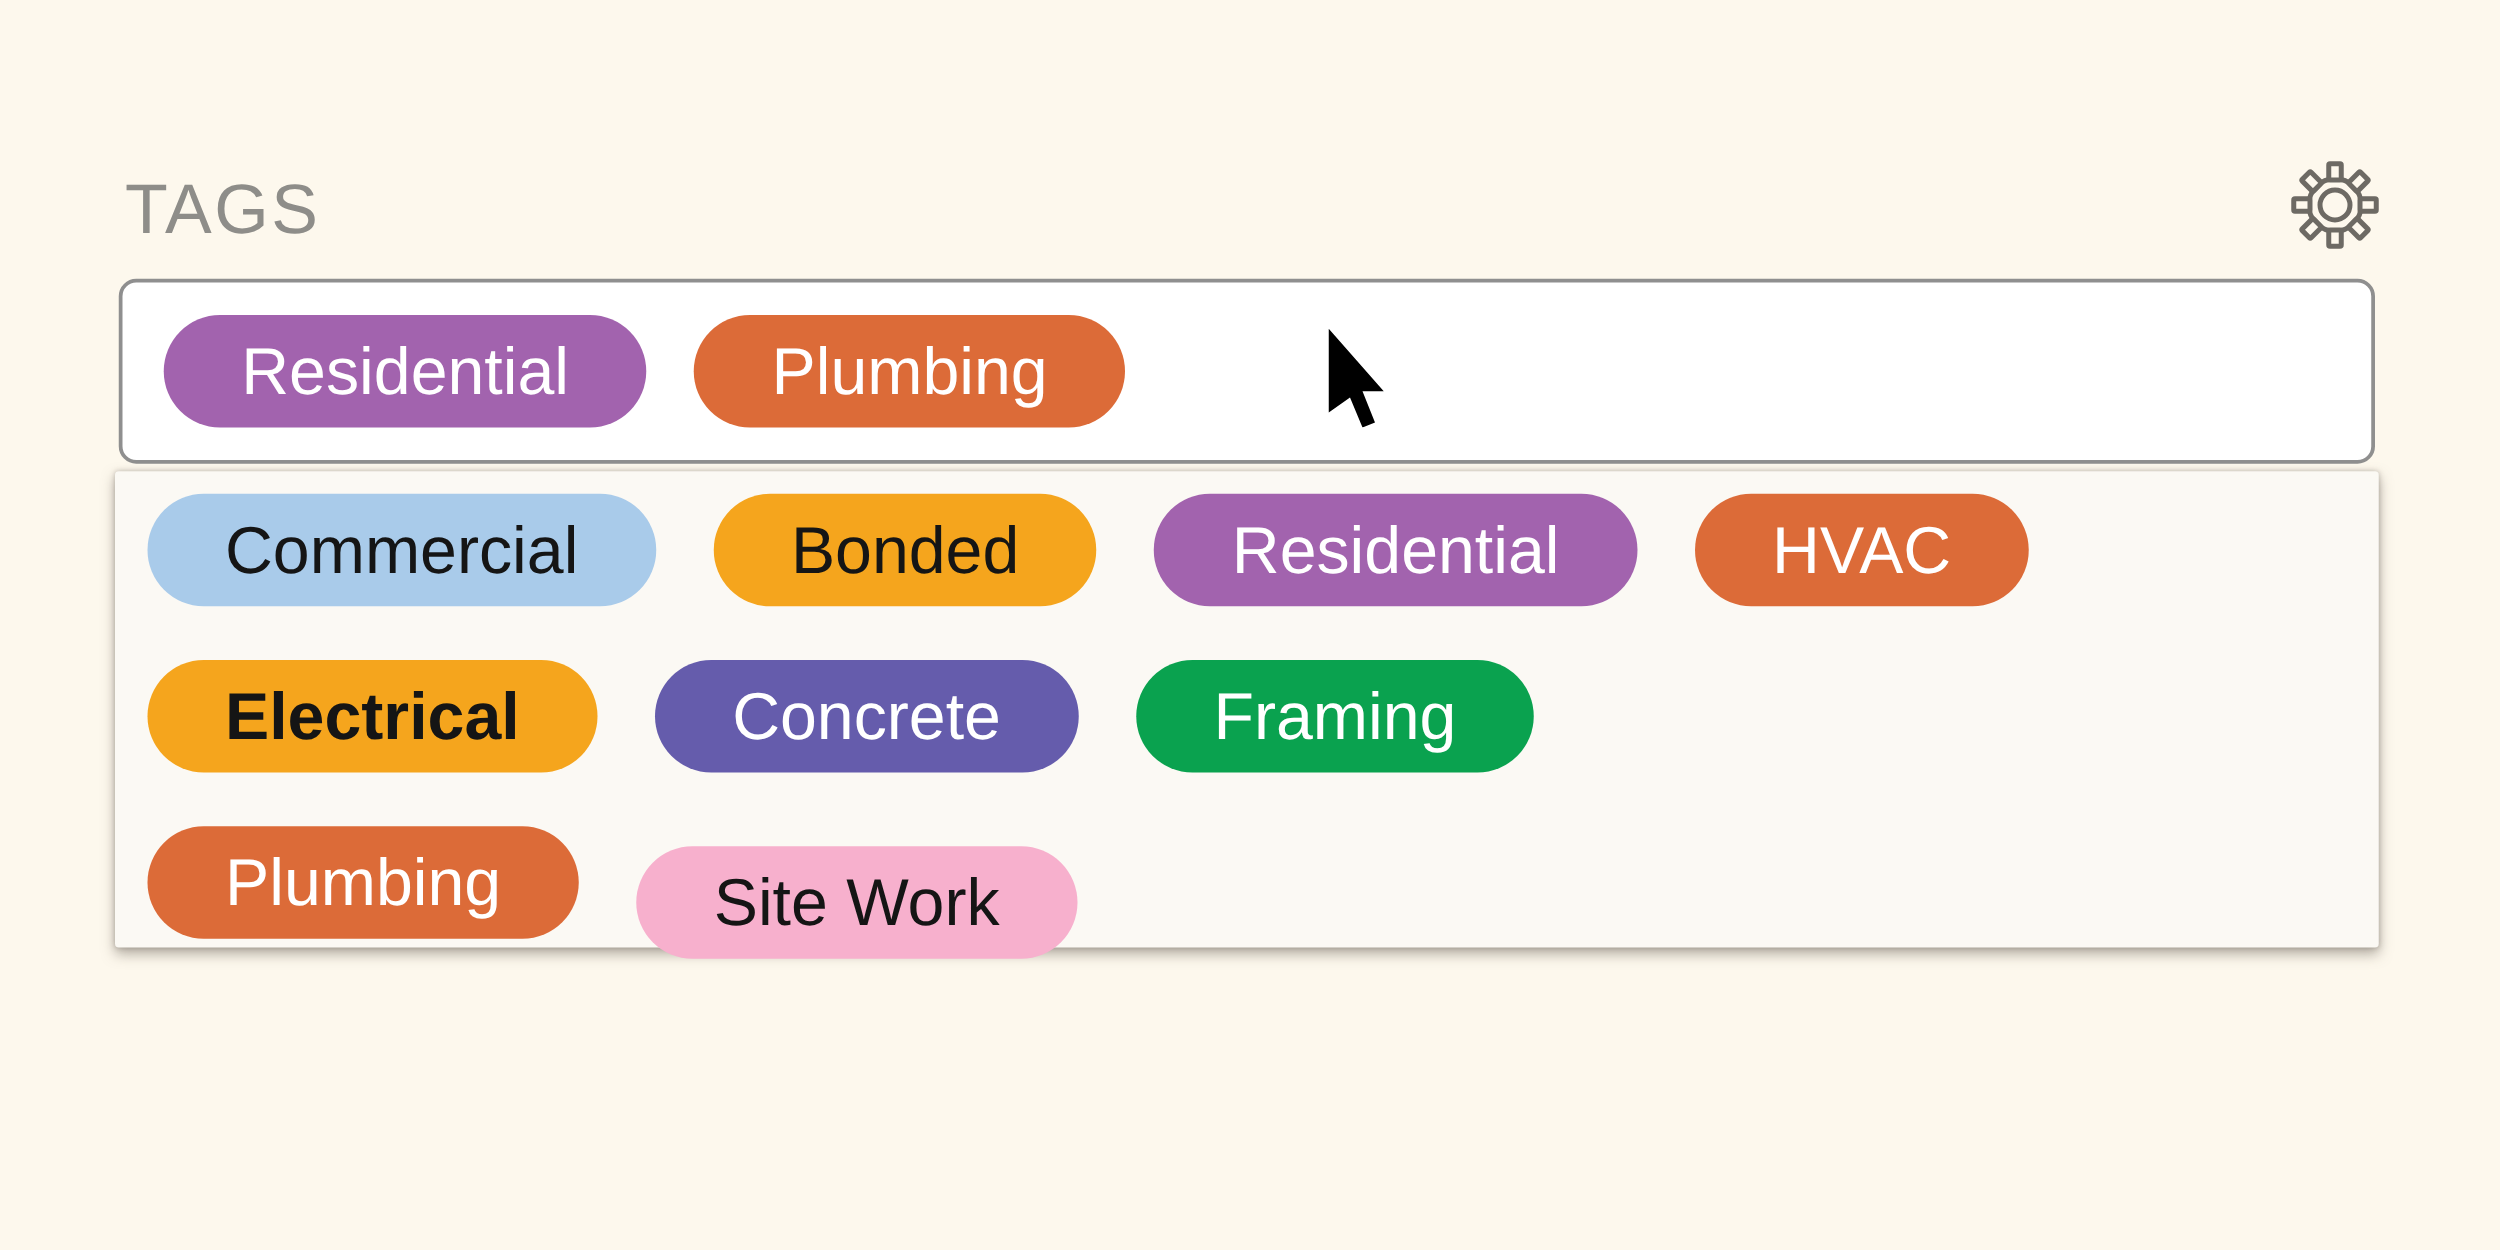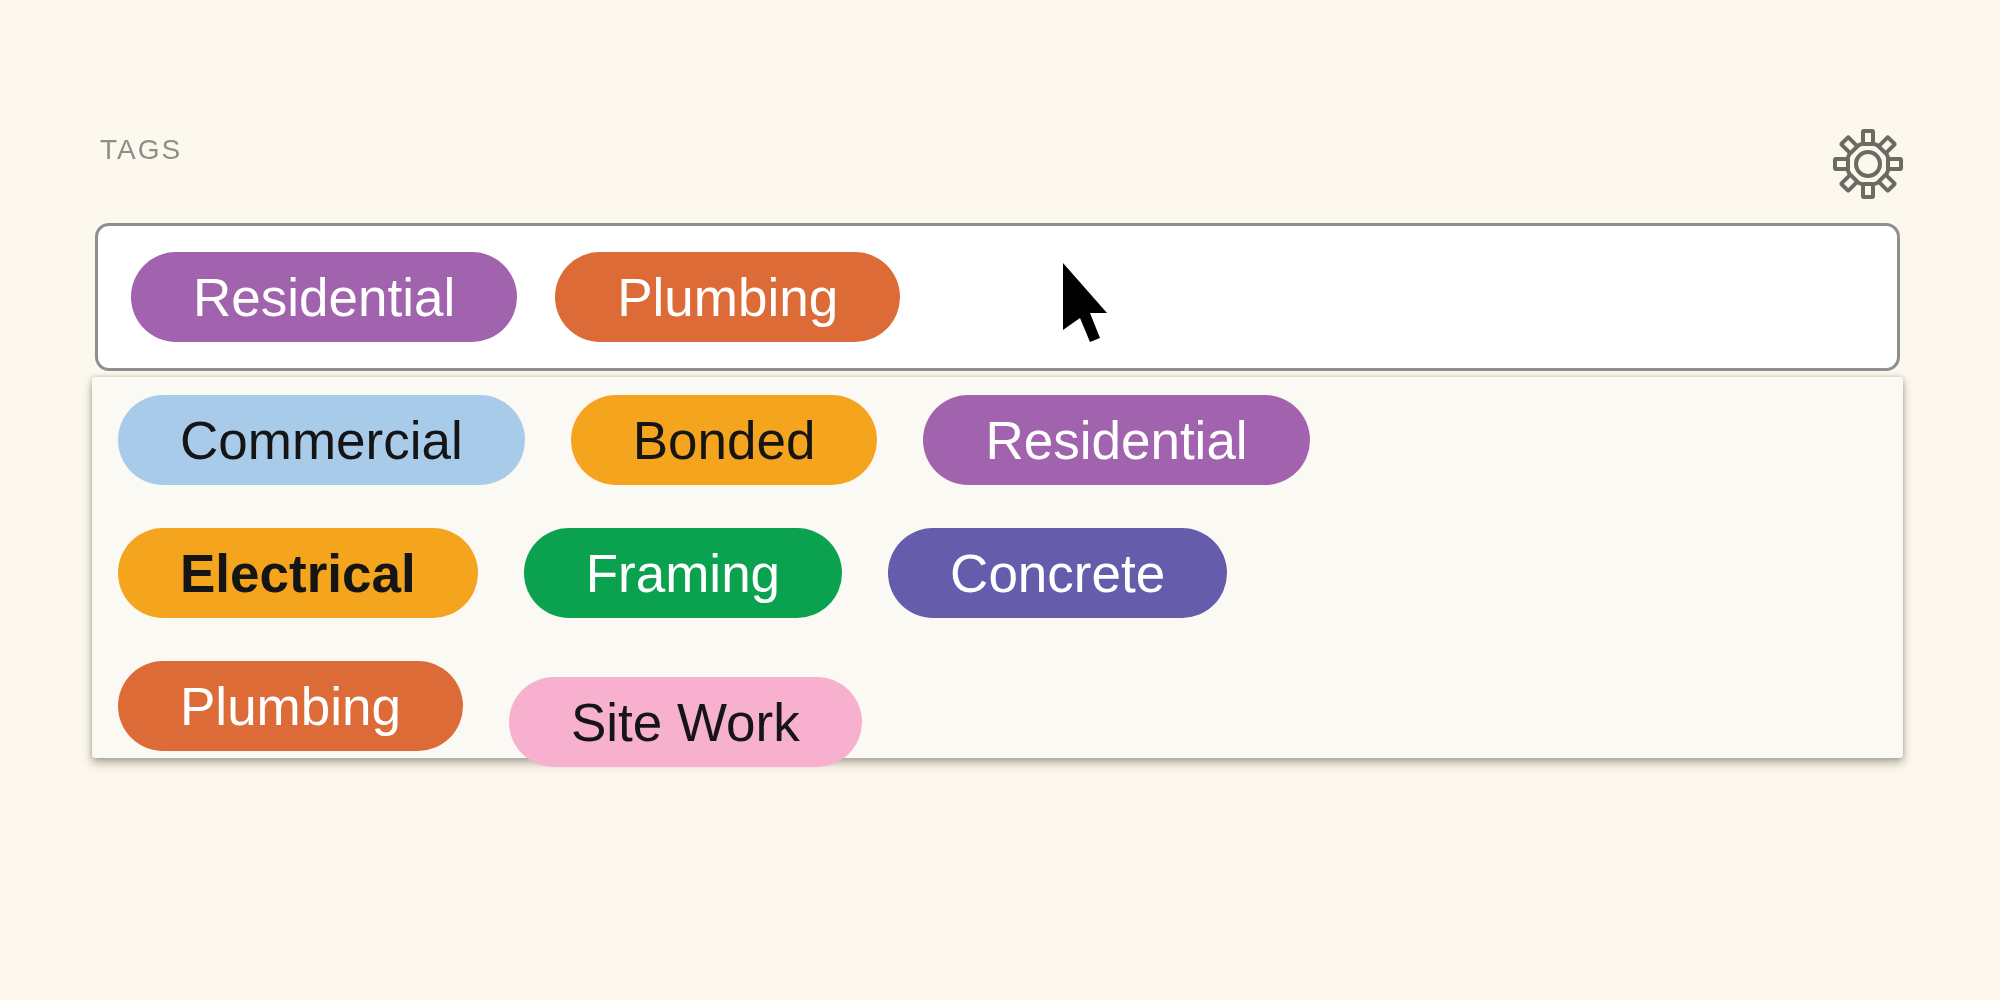--- a/index.html
+++ b/index.html
@@ -6,21 +6,21 @@
   body {
     width: 2000px; height: 1000px;
     background: #fdf8ed;
     font-family: "Liberation Sans", "DejaVu Sans", sans-serif;
     position: relative;
     overflow: hidden;
   }
 
   .tags-label {
     position: absolute; left: 100px; top: 134px;
-    font-size: 28px; color: #8e8d89; letter-spacing: 2px;
+    font-size: 56px; color: #8e8d89; letter-spacing: 2px;
   }
 
   .gear-btn {
     position: absolute; left: 1832px; top: 126px;
     width: 72px; height: 76px;
     background: none; border: none; padding: 0; cursor: pointer;
   }
   .gear-btn svg { width: 100%; height: 100%; }
 
   .input-box {
@@ -89,25 +89,26 @@
 <div class="input-box">
     <span class="pill" style="background: rgb(162, 99, 174); color: rgb(255, 255, 255);">Residential</span>
     <span class="pill" style="background: rgb(220, 107, 56); color: rgb(255, 255, 255);">Plumbing</span>
   </div>
 
 <div class="panel">
   <div class="pill-row">
       <span class="pill" style="background: rgb(169, 203, 234); color: rgb(21, 21, 21);">Commercial</span>
       <span class="pill" style="background: rgb(245, 165, 29); color: rgb(21, 21, 21); text-align: right;">Bonded</span>
       <span class="pill" style="background: rgb(162, 99, 174); color: rgb(255, 255, 255);">Residential</span>
+      <span class="pill" style="background: rgb(220, 107, 56); color: rgb(255, 255, 255);">HVAC</span>
     </div>
   <div class="pill-row">
       <span class="pill" style="background: rgb(245, 165, 29); color: rgb(21, 21, 21); font-weight: bold;">Electrical</span>
+      <span class="pill" style="background: rgb(101, 92, 172); color: rgb(255, 255, 255);">Concrete</span>
       <span class="pill" style="background: rgb(10, 162, 79); color: rgb(255, 255, 255);">Framing</span>
-      <span class="pill" style="background: rgb(101, 92, 172); color: rgb(255, 255, 255);">Concrete</span>
     </div>
   <div class="pill-row">
       <span class="pill" style="background: rgb(220, 107, 56); color: rgb(255, 255, 255);">Plumbing</span>
       <span class="pill" style="background: rgb(247, 176, 205); color: rgb(21, 21, 21); margin-top: 16px;">Site Work</span>
     </div>
 </div>
 
 <svg class="cursor" viewBox="0 0 46 80">
   <path d="M1,1 L1,68 L18,56 L28,80 L38,76 L28,51 L45,51 Z" fill="#000000"></path>
 </svg>

